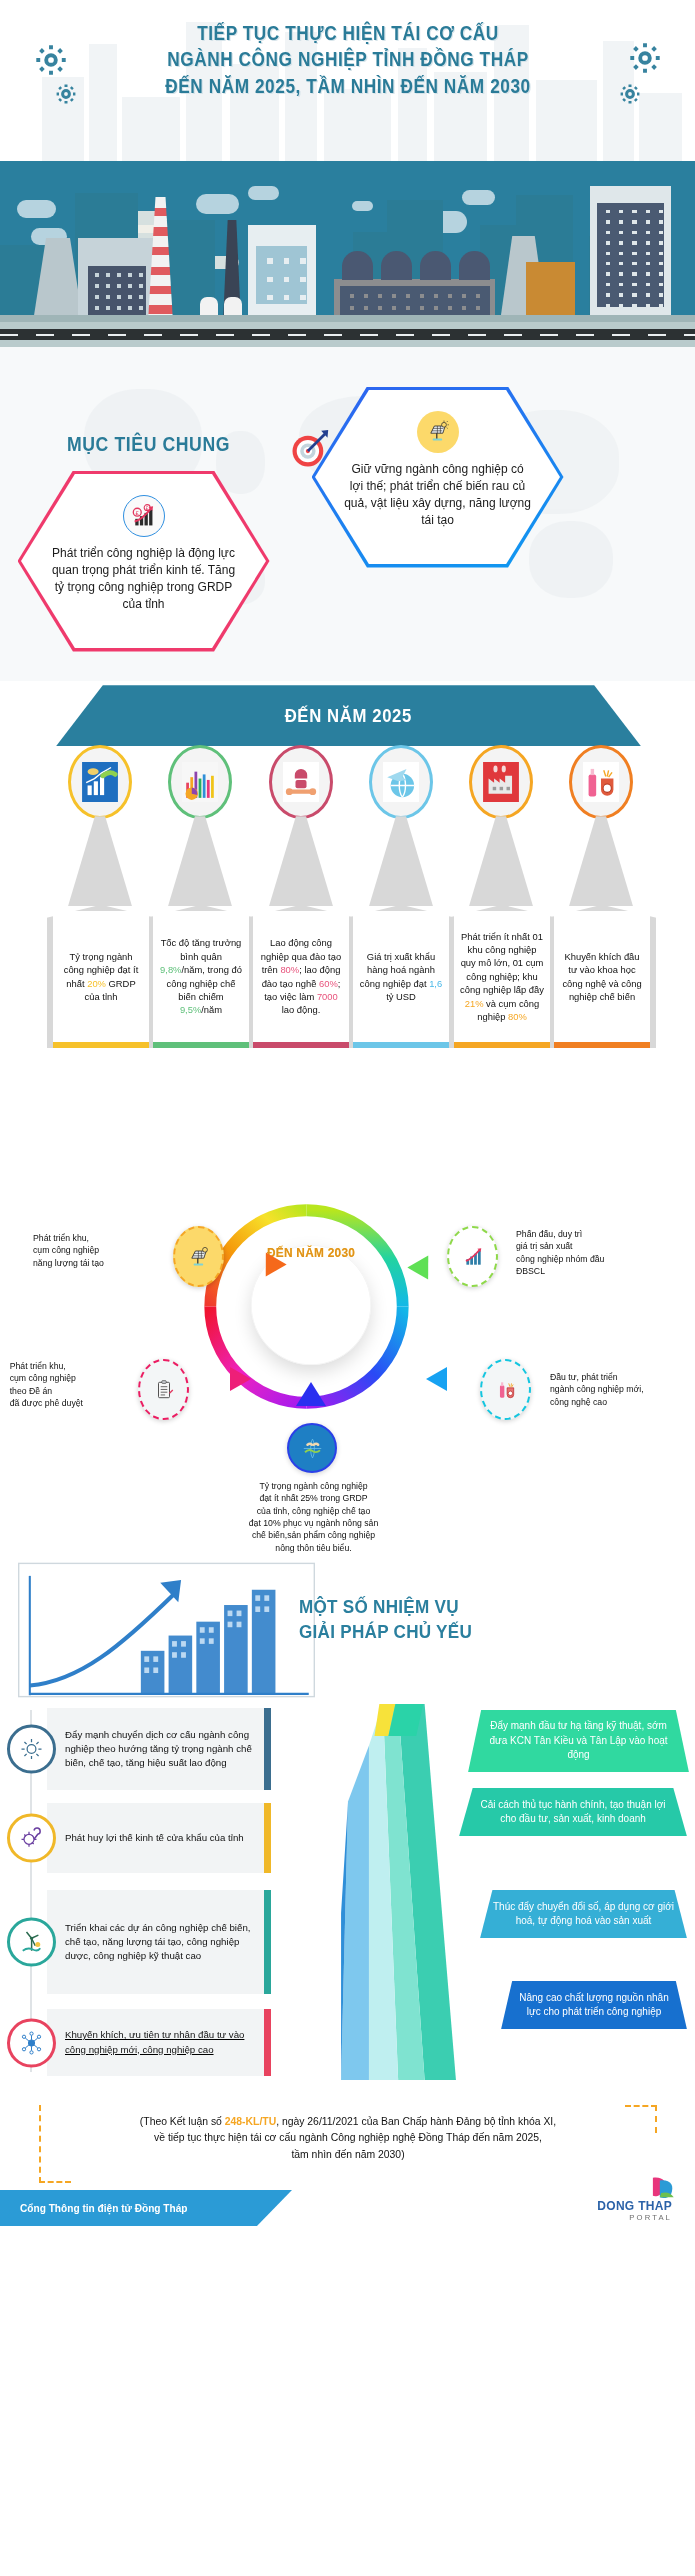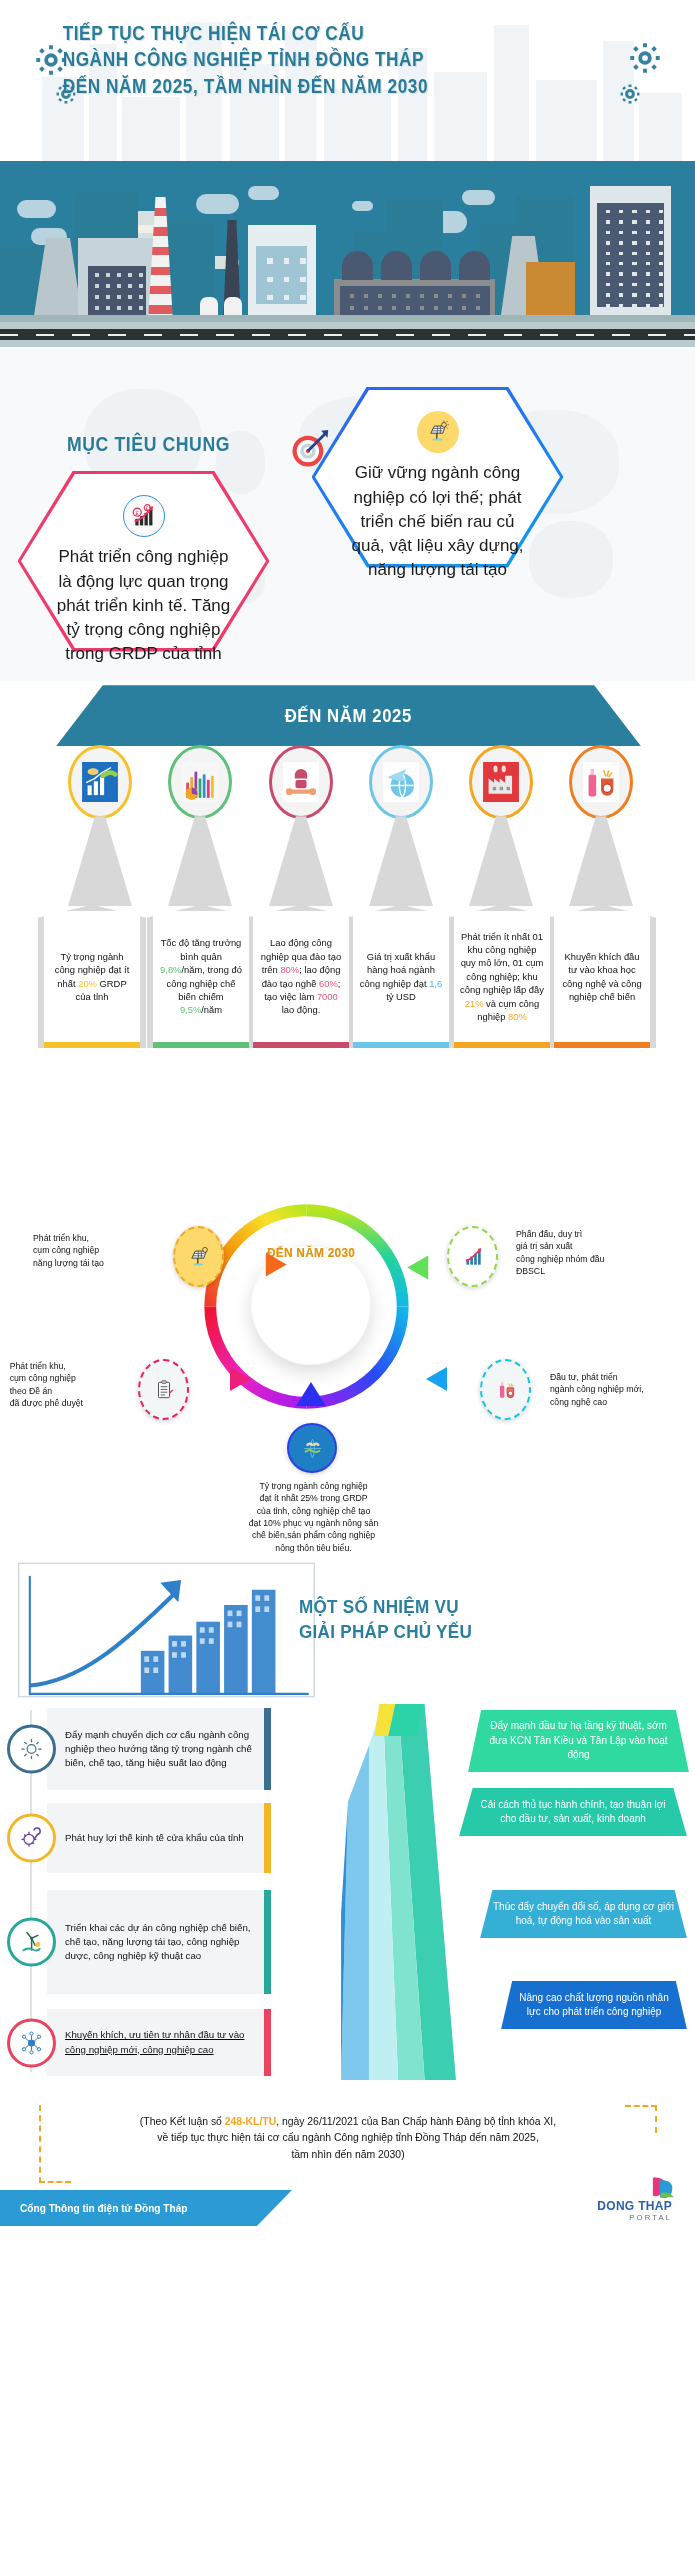--- a/index.html
+++ b/index.html
@@ -12,21 +12,21 @@
   .page { position:relative; width:696px; height:2576px; background:#fff; }
 
   
   .header { position:relative; height:161px; background:#ffffff; overflow:hidden; }
   .header .skyline { position:absolute; inset:0; }
   .header .skyline i {
     position:absolute; bottom:0; background:#f1f4f6; display:block;
   }
   .hdr-gear { position:absolute; color:#2d7d9a; opacity:.95; }
   .hdr-title {
-    position:absolute; left:0; right:0; top:19.5px; 
+    position:absolute; left:0; right:0; top:19.5px; text-align:center;
     z-index:5;
   }
   .hdr-title div {
     font-family:"Liberation Sans", sans-serif;
     font-weight:bold; color:#2a7b98; letter-spacing:0.7px;
     font-size:21px; line-height:1.28; text-transform:uppercase;
     transform:scaleX(.82); transform-origin:center;
     text-shadow:1.4px 1.4px 0 rgba(210,225,232,.9);
   }
 
@@ -61,21 +61,21 @@
   }
   .hexcard .hx-border {
     position:absolute; inset:-3.5px;
     clip-path:polygon(22% 0,78% 0,100% 50%,78% 100%,22% 100%,0 50%);
   }
   .hexcard .hx-in { position:relative; z-index:3; padding:21px 29px 0; text-align:center; }
   .hexcard .ic {
     width:42px;height:42px;border-radius:50%;margin:0 auto 8.4px;
     display:flex;align-items:center;justify-content:center;
   }
-  .hexcard p { font-size:17px; color:#1b1b1b; line-height:1.42; }
+  .hexcard p { font-size:12px; color:#1b1b1b; line-height:1.42; }
 
   
   .y2025 { position:relative; height:487px; background:#ffffff; }
   .y2025-band {
     position:absolute; left:56px; top:4.2px; width:585px; height:61px;
     background:#2a7f9e;
     clip-path:polygon(8% 0, 92% 0, 100% 100%, 0% 100%);
     display:flex; align-items:center; justify-content:center;
   }
   .y2025-band span {
@@ -449,21 +449,21 @@
               <rect x="11" y="10" width="5" height="9" fill="#f8bbd0"></rect>
               <path d="M26 24 h18 v16 a9 9 0 0 1 -9 9 a9 9 0 0 1 -9 -9Z" fill="#e05a3c"></path>
               <circle cx="35" cy="38" r="6" fill="#fff" stroke="#b5381f" stroke-width="1.6"></circle>
               <path d="M30 12 l3 9M37 12 l-2 9M42 15 l-5 7" stroke="#f5a623" stroke-width="2"></path>
             </svg>
           </div>
           <div class="stem"></div>
         </div>
       </div>
     <div id="cards2025">
-        <div class="card2025" style="left: 44px; top: 230px;">
+        <div class="card2025" style="left: 53px; top: 230px;">
           <div class="shell"></div>
           <div class="inner">
             <div><span>Tỷ trọng ngành công nghiệp đạt ít nhất </span><span style="color:#f6c12a">20%</span><span> GRDP của tỉnh</span></div>
           </div>
           <div class="bar" style="background:#f6c12a"></div>
         </div>
         <div class="card2025" style="left: 153px; top: 230px;">
           <div class="shell"></div>
           <div class="inner">
             <div><span>Tốc độ tăng trưởng bình quân </span><span style="color:#5fc07a">9,8%</span><span>/năm, trong đó công nghiệp chế biến chiếm </span><span style="color:#5fc07a">9,5%</span><span>/năm</span></div>
@@ -747,21 +747,21 @@
       </div>
   </div>
 
   <div class="note">
     <span class="corner" style="right:39px;top:11px;border-top:2.1px dashed #f5a623;border-right:2.1px dashed #f5a623;"></span>
     <span class="corner" style="left:39px;top:11px;height:78px;border-bottom:2.1px dashed #f5a623;border-left:2.1px dashed #f5a623;"></span>
     <div class="inner">
       <div>
         <span>(Theo Kết luận số </span><span style="color:#f5a623;font-weight:bold;">248-KL/TU</span><span>, ngày 26/11/2021 của Ban Chấp hành Đảng bộ tỉnh khóa XI,</span>
       </div>
-      <div>về tiếp tục thực hiện tái cơ cấu ngành Công nghiệp tỉnh Đồng Tháp đến năm 2025,</div>
+      <div>về tiếp tục thực hiện tái cơ cấu ngành Công nghiệp nghệ Đồng Tháp đến năm 2025,</div>
       <div>tầm nhìn đến năm 2030)</div>
     </div>
 
     <div class="foot">
       <div class="blue">
         <span>Cổng Thông tin điện tử Đồng Tháp</span>
       </div>
       <div class="logo">
         <svg width="28" height="25" viewBox="0 0 40 36" style="position:absolute;right:-5.6px;top:-24px;">
           <path d="M4 4 C18 2 26 10 20 22 C16 30 8 32 4 30" fill="#e8357c"></path>

